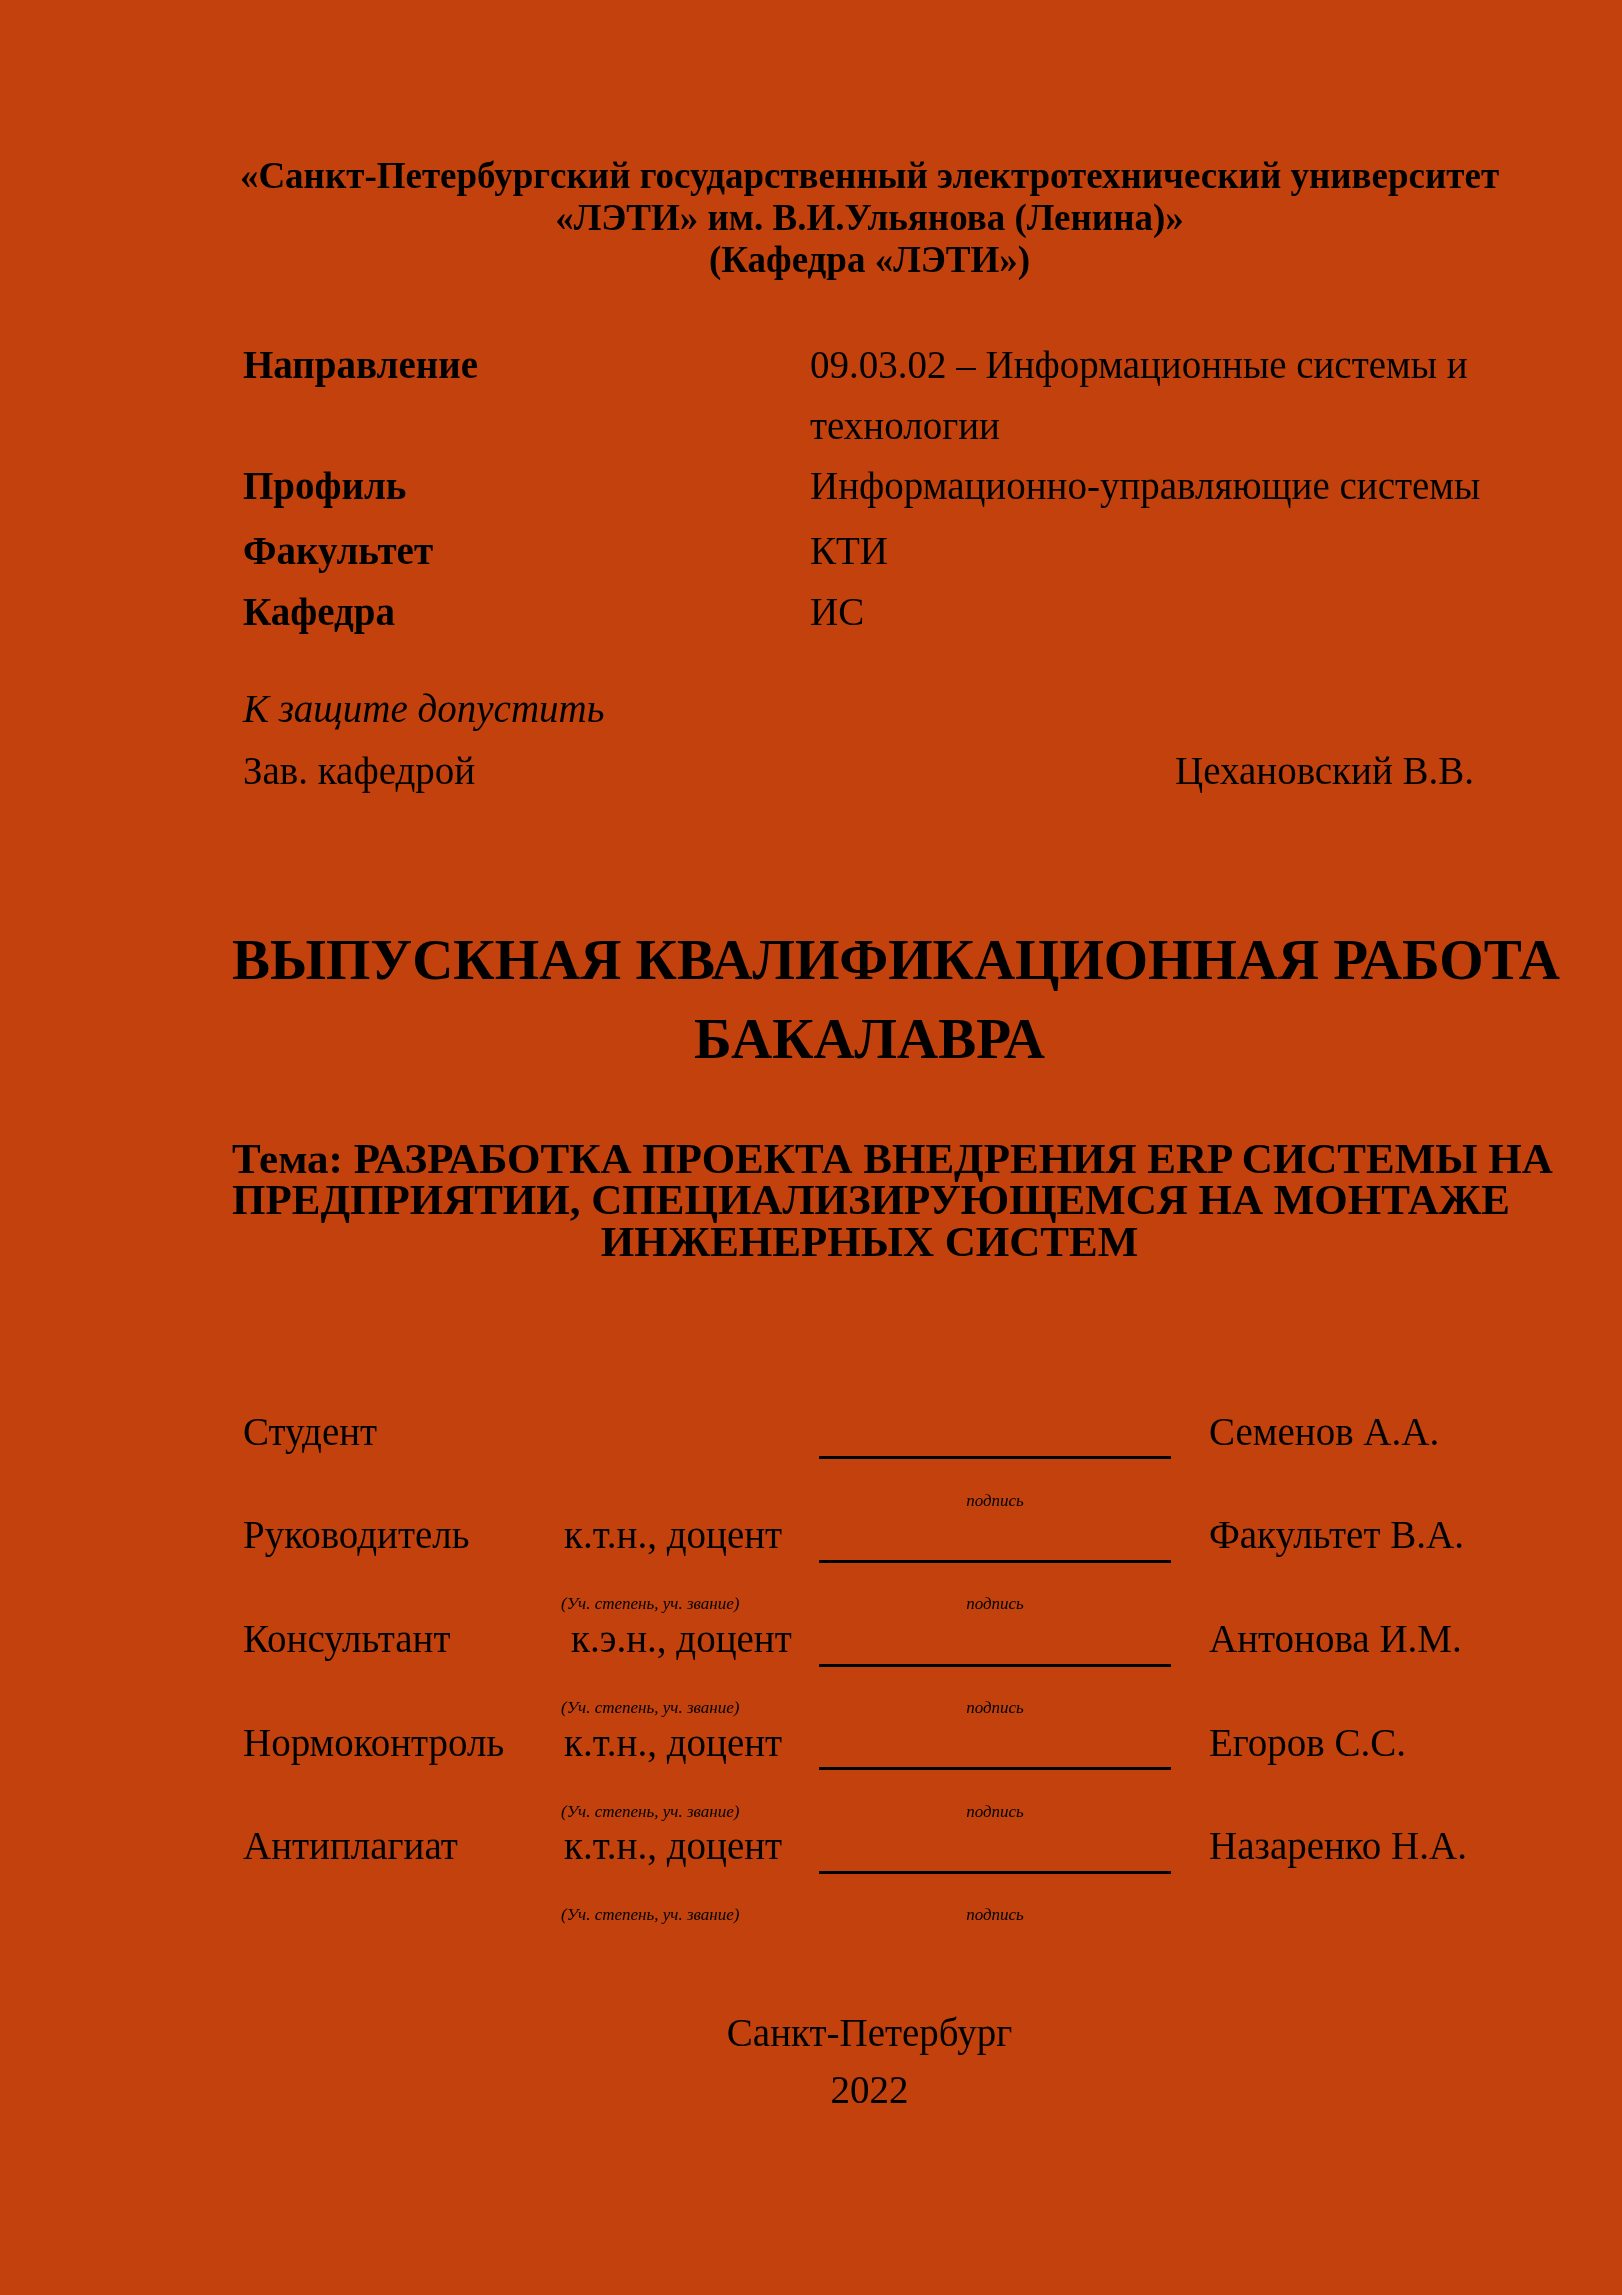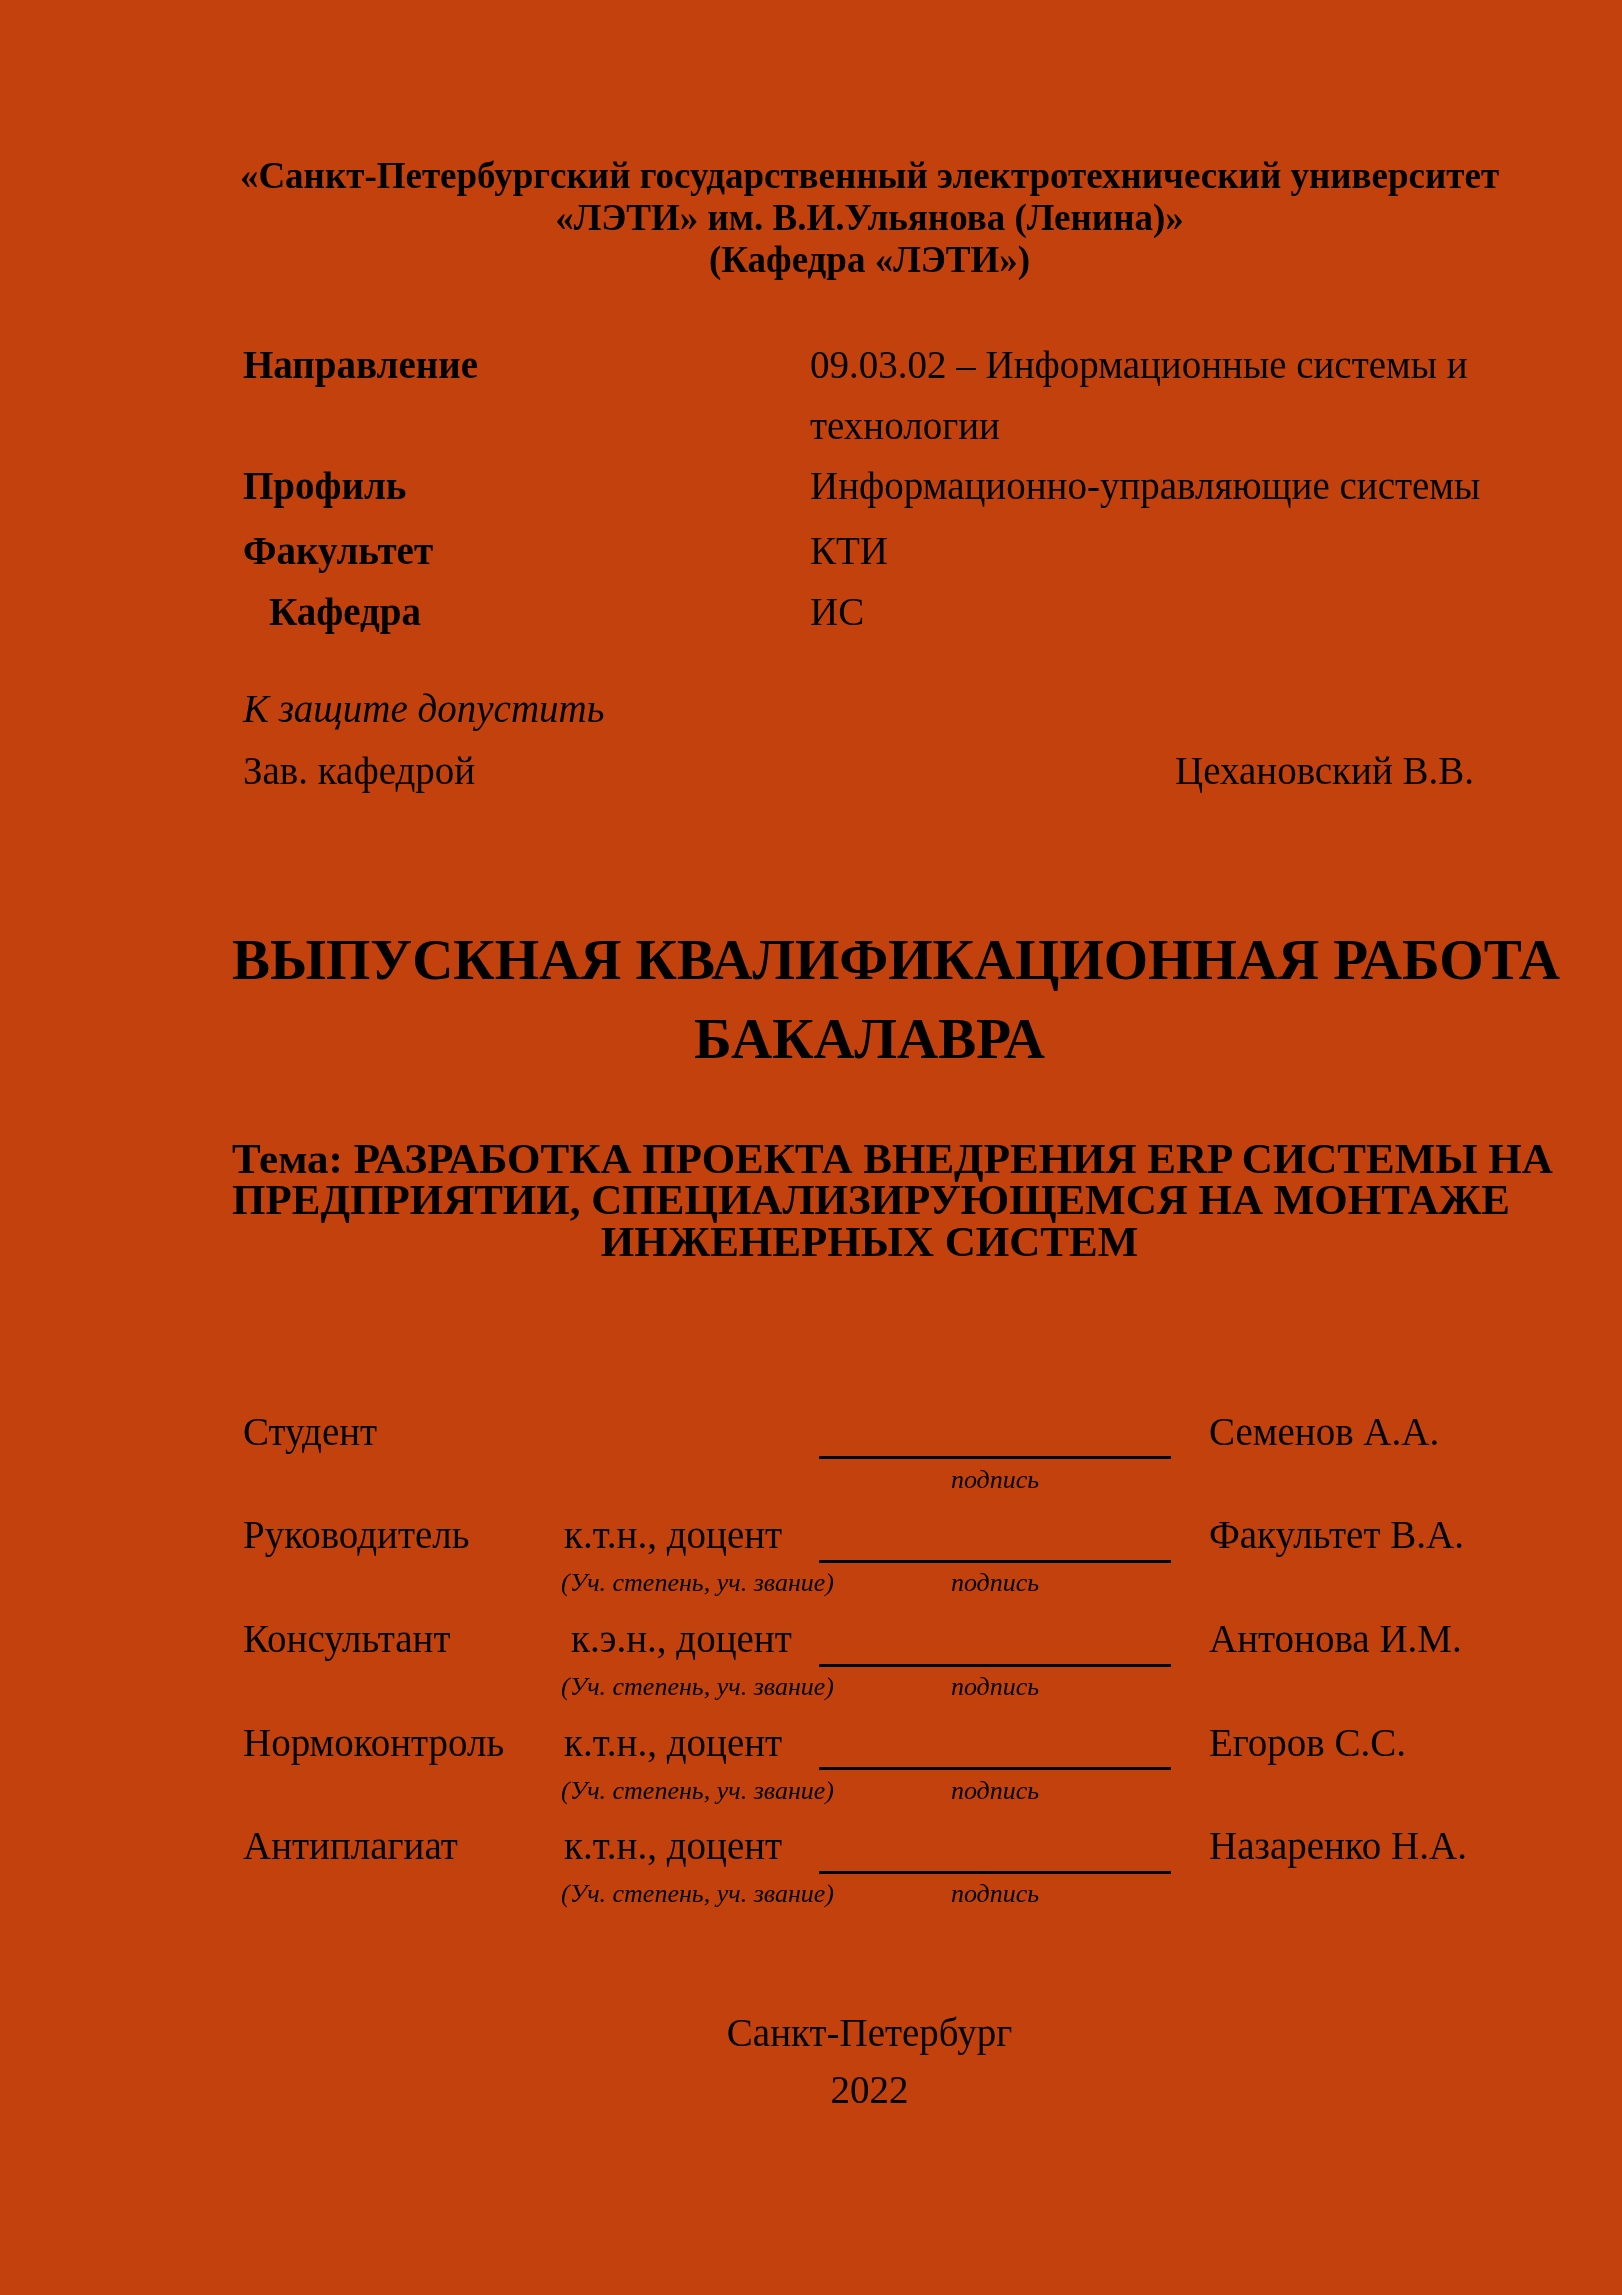--- a/index.html
+++ b/index.html
@@ -13,21 +13,21 @@
     overflow:hidden;
     margin:0 auto;
   }
   .abs{position:absolute;white-space:nowrap;line-height:1.06;}
   .b{font-weight:bold;}
   .i{font-style:italic;}
   .center{left:232px;width:1275px;text-align:center;}
   .hdr{font-size:37px;line-height:42px;}
   .worktype{font-size:57px;line-height:57px;}
   .topic{font-size:43px;line-height:43px;}
-  .small{font-size:26px;line-height:28px;}
+  .small{font-size:17px;line-height:28px;margin-top:21px;}
   .sigline{border-top:3.1px solid #000;height:0;}
   .name-col{left:1209px;}
   .deg-col{left:564px;}
   .lbl-col{left:243px;}
   .val-col{left:810px;}
 </style>
 </head>
 <body>
 
 <div class="page">
@@ -41,21 +41,21 @@
   <div class="abs lbl-col b" style="top:344px;">Направление</div>
   <div class="abs val-col" style="top:344px;">09.03.02 – Информационные системы и</div>
   <div class="abs val-col" style="top:405px;">технологии</div>
 
   <div class="abs lbl-col b" style="top:465px;">Профиль</div>
   <div class="abs val-col" style="top:465px;">Информационно-управляющие системы</div>
 
   <div class="abs lbl-col b" style="top:530px;">Факультет</div>
   <div class="abs val-col" style="top:530px;">КТИ</div>
 
-  <div class="abs lbl-col b" style="top:591px;margin-left:26px;">Кафедра</div>
+  <div class="abs lbl-col b" style="top:591px;">Кафедра</div>
   <div class="abs val-col" style="top:591px;">ИС</div>
 
   <div class="abs lbl-col i" style="top:688px;text-align:right;">К защите допустить</div>
   <div class="abs lbl-col" style="top:750px;">Зав. кафедрой</div>
   <div class="abs" style="top:750px;left:1175px;">Цехановский В.В.</div>
 
   <div class="abs center worktype b" style="top:931px;">ВЫПУСКНАЯ КВАЛИФИКАЦИОННАЯ РАБОТА</div>
   <div class="abs center worktype b" style="top:1010px;">БАКАЛАВРА</div>
 
   <div class="abs center topic b" style="top:1137px;">Тема: РАЗРАБОТКА ПРОЕКТА ВНЕДРЕНИЯ ERP СИСТЕМЫ НА</div>

